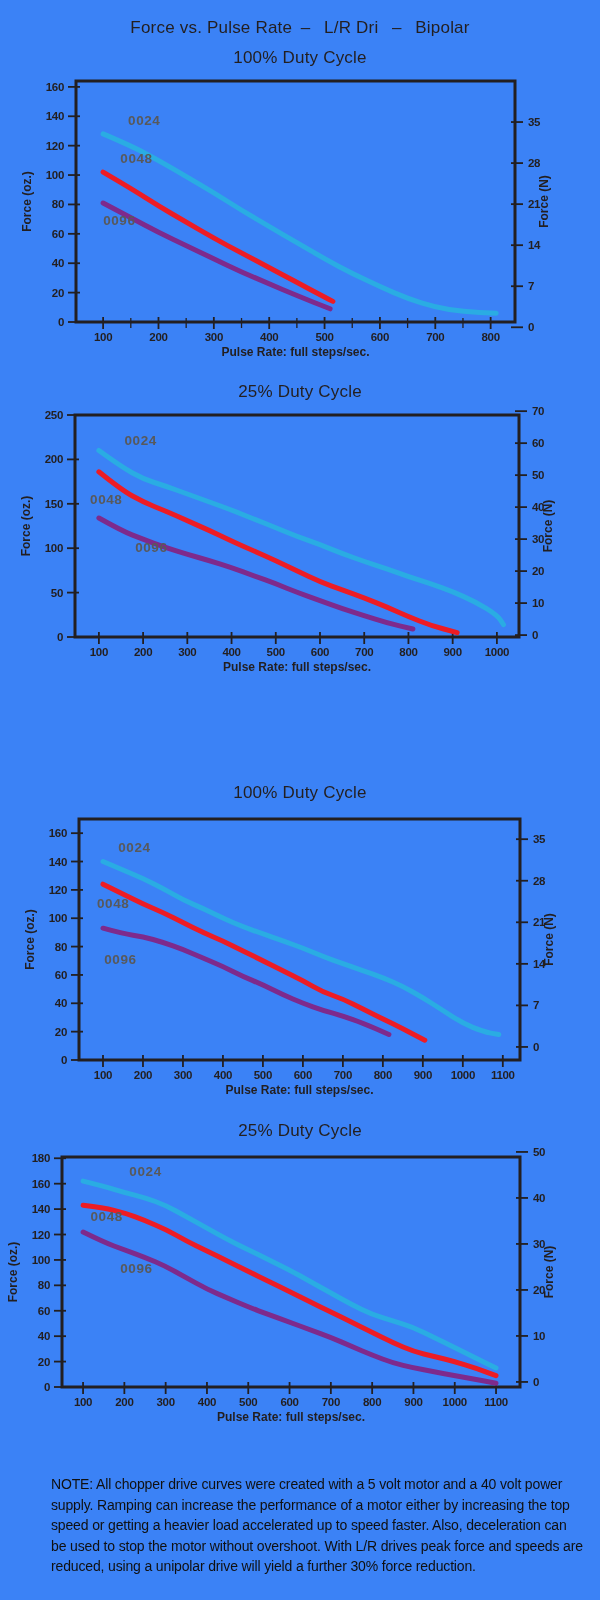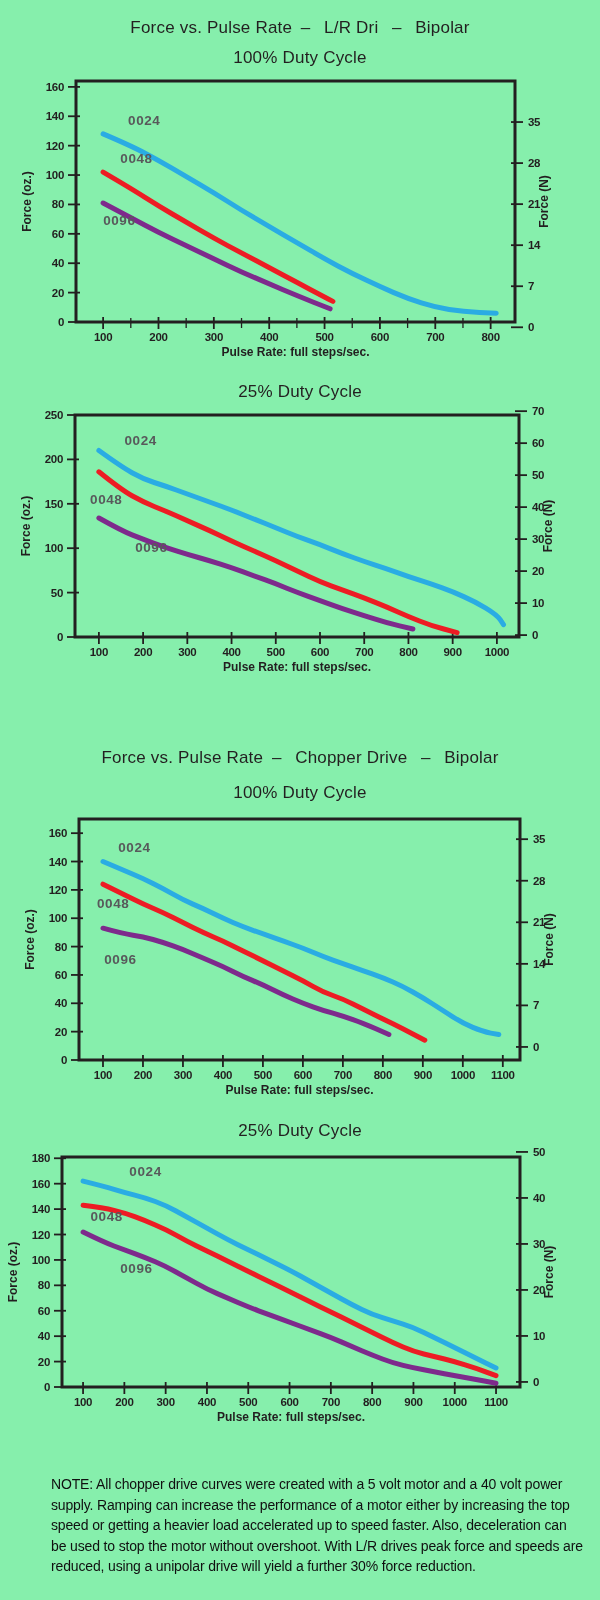--- a/index.html
+++ b/index.html
@@ -1,16 +1,16 @@
 <!DOCTYPE html>
 <html><head>
 <meta charset="utf-8">
 <style>
   html,body{margin:0;padding:0;background:#fff;}
-  .canvas{position:relative;width:600px;height:1600px;background:#86efac;
+  .canvas{position:relative;width:600px;height:1600px;background:#3b82f6;
           font-family:"Liberation Sans",sans-serif;overflow:hidden;}
   .gtitle,.ctitle{position:absolute;left:0;width:600px;text-align:center;
           color:#231f20;font-size:17px;font-weight:400;letter-spacing:.2px;white-space:pre;}
   svg{position:absolute;left:0;width:600px;overflow:visible;}
   .tick{font-family:"Liberation Sans",sans-serif;font-size:11.5px;font-weight:bold;
         fill:#231f20;letter-spacing:-.3px;}
   .axis-title{font-family:"Liberation Sans",sans-serif;font-size:12px;font-weight:bold;fill:#231f20;}
   .curve-label{font-family:"Liberation Sans",sans-serif;font-size:13.5px;font-weight:bold;
         fill:#58595b;letter-spacing:.6px;}
   .note{position:absolute;left:35px;top:1458px;width:534px;margin:16px;
@@ -144,21 +144,20 @@
       <text x="552" y="127" text-anchor="middle" class="axis-title" transform="rotate(-90 552 127)">Force (N)</text>
       <text x="297" y="272" text-anchor="middle" class="axis-title">Pulse Rate: full steps/sec.</text>
       <path d="M98.9 51.5 Q 121.0 67.5 132.0 73.7 Q 143.1 79.9 154.2 83.5 Q 165.2 87.0 176.3 91.0 Q 187.3 95.0 198.4 99.0 Q 209.4 103.0 220.5 107.0 Q 231.5 111.0 242.6 115.5 Q 253.7 119.9 264.7 124.3 Q 275.8 128.8 286.8 133.2 Q 297.9 137.7 308.9 141.7 Q 320.0 145.6 331.1 150.1 Q 342.1 154.5 353.2 158.5 Q 364.2 162.5 375.3 166.1 Q 386.3 169.6 397.4 173.6 Q 408.4 177.6 419.5 181.2 Q 430.6 184.7 441.6 188.7 Q 452.7 192.7 463.7 197.6 Q 474.8 202.5 485.8 209.1 Q 496.9 215.8 500.2 220.7 L 503.5 225.6" fill="none" stroke="#2aace3" stroke-width="5" stroke-linecap="round" stroke-linejoin="round"></path>
       <text x="124.52988047808765" y="46.19200000000001" class="curve-label">0024</text>
       <path d="M98.9 72.8 Q 121.0 90.6 132.0 96.8 Q 143.1 103.0 154.2 107.5 Q 165.2 111.9 176.3 116.8 Q 187.3 121.7 198.4 126.6 Q 209.4 131.4 220.5 136.8 Q 231.5 142.1 242.6 147.0 Q 253.7 151.9 264.7 156.7 Q 275.8 161.6 286.8 167.0 Q 297.9 172.3 308.9 177.6 Q 320.0 182.9 331.1 186.9 Q 342.1 190.9 353.2 194.9 Q 364.2 198.9 375.3 203.4 Q 386.3 207.8 397.4 212.7 Q 408.4 217.6 419.5 222.0 Q 430.6 226.5 443.8 230.0 L 457.1 233.6" fill="none" stroke="#ed1c24" stroke-width="5" stroke-linecap="round" stroke-linejoin="round"></path>
       <text x="90.03585657370517" y="104.80000000000001" class="curve-label">0048</text>
       <path d="M98.9 119.0 Q 121.0 131.4 132.0 135.9 Q 143.1 140.3 154.2 144.3 Q 165.2 148.3 176.3 151.9 Q 187.3 155.4 198.4 158.5 Q 209.4 161.6 220.5 165.2 Q 231.5 168.7 242.6 172.7 Q 253.7 176.7 264.7 180.7 Q 275.8 184.7 286.8 189.2 Q 297.9 193.6 308.9 197.6 Q 320.0 201.6 331.1 205.6 Q 342.1 209.6 353.2 213.1 Q 364.2 216.7 375.3 220.2 Q 386.3 223.8 399.6 226.9 L 412.9 230.0" fill="none" stroke="#7e2a8c" stroke-width="5" stroke-linecap="round" stroke-linejoin="round"></path>
       <text x="135.1434262948207" y="152.752" class="curve-label">0096</text>
     </svg>
 
-  <div class="gtitle" style="top:748px">Force vs. Pulse Rate –  Chopper Drive  –  Bipolar</div>
   <div class="ctitle" style="top:783px">100% Duty Cycle</div>
   <svg viewBox="0 0 600 305" style="top: 805px; height: 305px;">
       <rect x="79" y="14" width="441" height="241" fill="none" stroke="#231f20" stroke-width="3"></rect>
       <line x1="102.98912058023572" y1="250" x2="102.98912058023572" y2="262" stroke="#231f20" stroke-width="1.8"></line>
       <text x="102.98912058023572" y="274" text-anchor="middle" class="tick">100</text>
       <line x1="142.97098821396193" y1="250" x2="142.97098821396193" y2="262" stroke="#231f20" stroke-width="1.8"></line>
       <text x="142.97098821396193" y="274" text-anchor="middle" class="tick">200</text>
       <line x1="182.9528558476881" y1="250" x2="182.9528558476881" y2="262" stroke="#231f20" stroke-width="1.8"></line>
       <text x="182.9528558476881" y="274" text-anchor="middle" class="tick">300</text>
       <line x1="222.93472348141432" y1="250" x2="222.93472348141432" y2="262" stroke="#231f20" stroke-width="1.8"></line>

